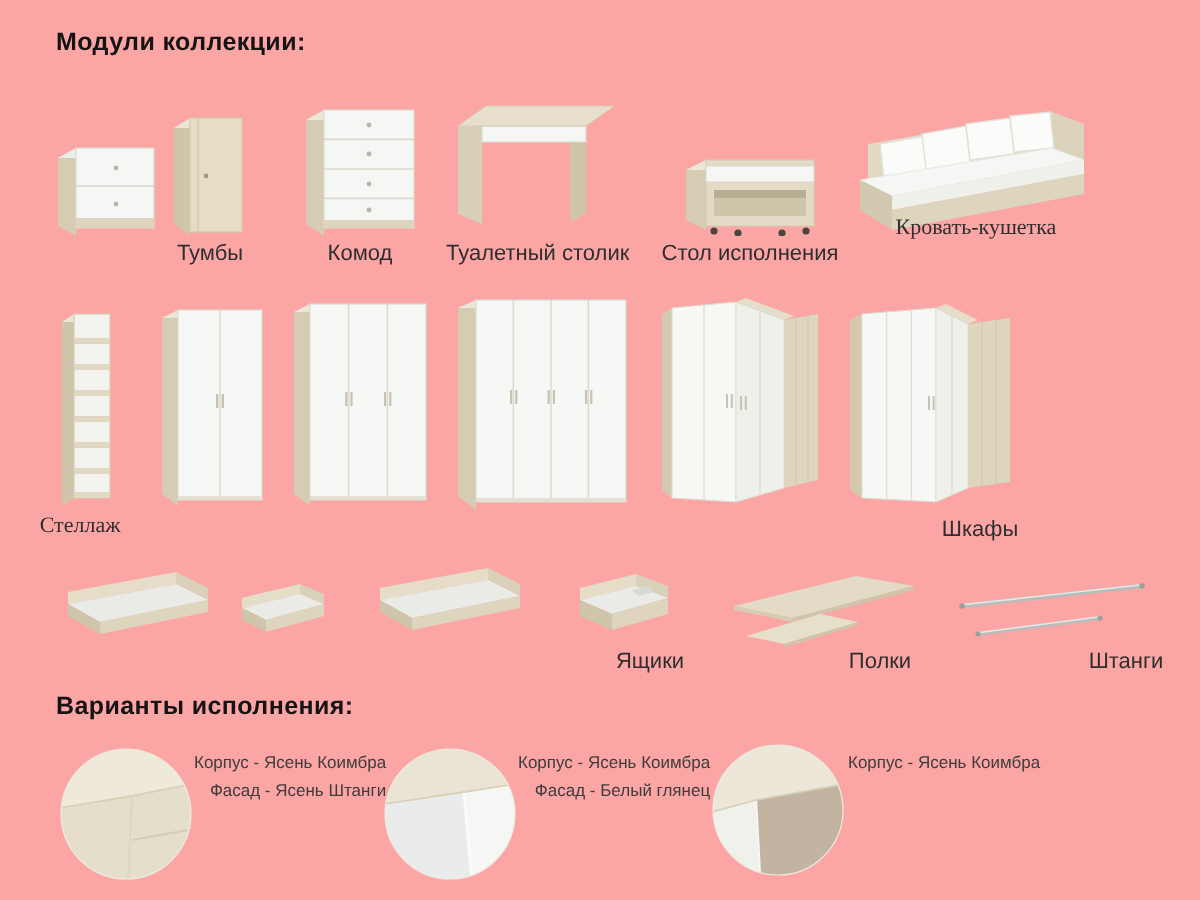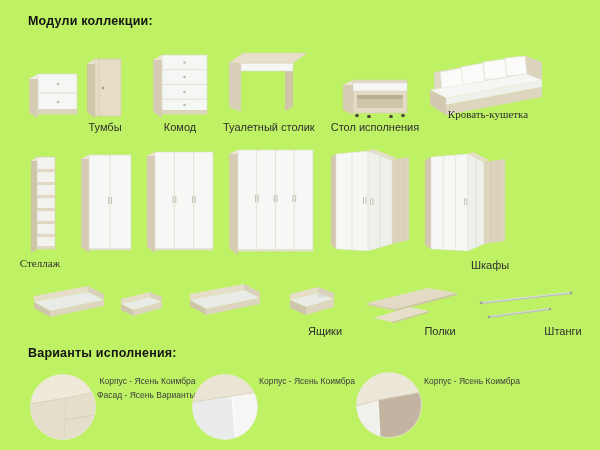--- a/index.html
+++ b/index.html
@@ -1,16 +1,16 @@
 <!DOCTYPE html>
 <html><head>
 <meta charset="utf-8">
 <style>
   html,body{margin:0;padding:0;background:#ffffff;}
-  #canvas{position:relative;width:600px;height:450px;background:#bef264;overflow:hidden;
+  #canvas{position:relative;width:600px;height:450px;background:#fca5a5;overflow:hidden;
           font-family:"Liberation Sans", sans-serif;}
   .abs{position:absolute;}
   .heading{font-size:12.5px;font-weight:bold;color:#141414;letter-spacing:.2px;}
   .mlabel{font-size:11px;color:#2e2e2e;text-align:center;white-space:nowrap;}
   .vtext{font-size:8.5px;color:#3d3d3d;line-height:14px;white-space:nowrap;text-align:right;}
   svg{display:block;}
 </style>
 </head>
 <body>
 
@@ -246,40 +246,41 @@
       <rect width="66" height="66" fill="#efe9da"></rect>
       <polygon points="0,30 36,24 66,18 66,66 0,66" fill="#e5decb"></polygon>
       <polyline points="0,30 36,24 66,18" fill="none" stroke="#d8d0b9" stroke-width="0.9"></polyline>
       <line x1="36" y1="24" x2="34" y2="66" stroke="#ddd6c2" stroke-width="1"></line>
       <line x1="36" y1="46" x2="64" y2="41" stroke="#d5cdb6" stroke-width="1"></line>
     </g>
     <circle cx="33" cy="33" r="32.5" fill="none" stroke="#eceadf" stroke-width="0.6"></circle>
   </svg>
   <div class="abs vtext" style="left:97px;top:374px;">
     <div>Корпус - Ясень Коимбра</div>
-    <div>Фасад - Ясень Варианты</div>
+    <div>Фасад - Ясень Штанги</div>
   </div>
 
   <svg class="abs" style="left:192px;top:374px;" width="66" height="66" viewBox="0 0 66 66">
     <defs>
         <clipPath id="c2">
           <circle cx="33" cy="33" r="32.5"></circle>
         </clipPath>
       </defs>
     <g clip-path="url(#c2)">
       <rect width="66" height="66" fill="#eae4d4"></rect>
       <polygon points="0,28 40,22 44,66 0,66" fill="#e9ecea"></polygon>
       <polygon points="40,22 66,18 66,66 44,66" fill="#f6f7f4"></polygon>
       <line x1="40" y1="22" x2="44" y2="66" stroke="#fbfcfa" stroke-width="1.5"></line>
       <polyline points="0,28 40,22 66,18" fill="none" stroke="#d9d1bb" stroke-width="0.9"></polyline>
     </g>
     <circle cx="33" cy="33" r="32.5" fill="none" stroke="#eceadf" stroke-width="0.6"></circle>
   </svg>
   <div class="abs vtext" style="left:259px;top:374px;">
     <div>Корпус - Ясень Коимбра</div>
+    <div>Фасад - Белый глянец</div>
   </div>
 
   <svg class="abs" style="left:356px;top:372px;" width="66" height="66" viewBox="0 0 66 66">
     <defs>
         <clipPath id="c3">
           <circle cx="33" cy="33" r="32.5"></circle>
         </clipPath>
       </defs>
     <g clip-path="url(#c3)">
       <rect width="66" height="66" fill="#ece7d8"></rect>

